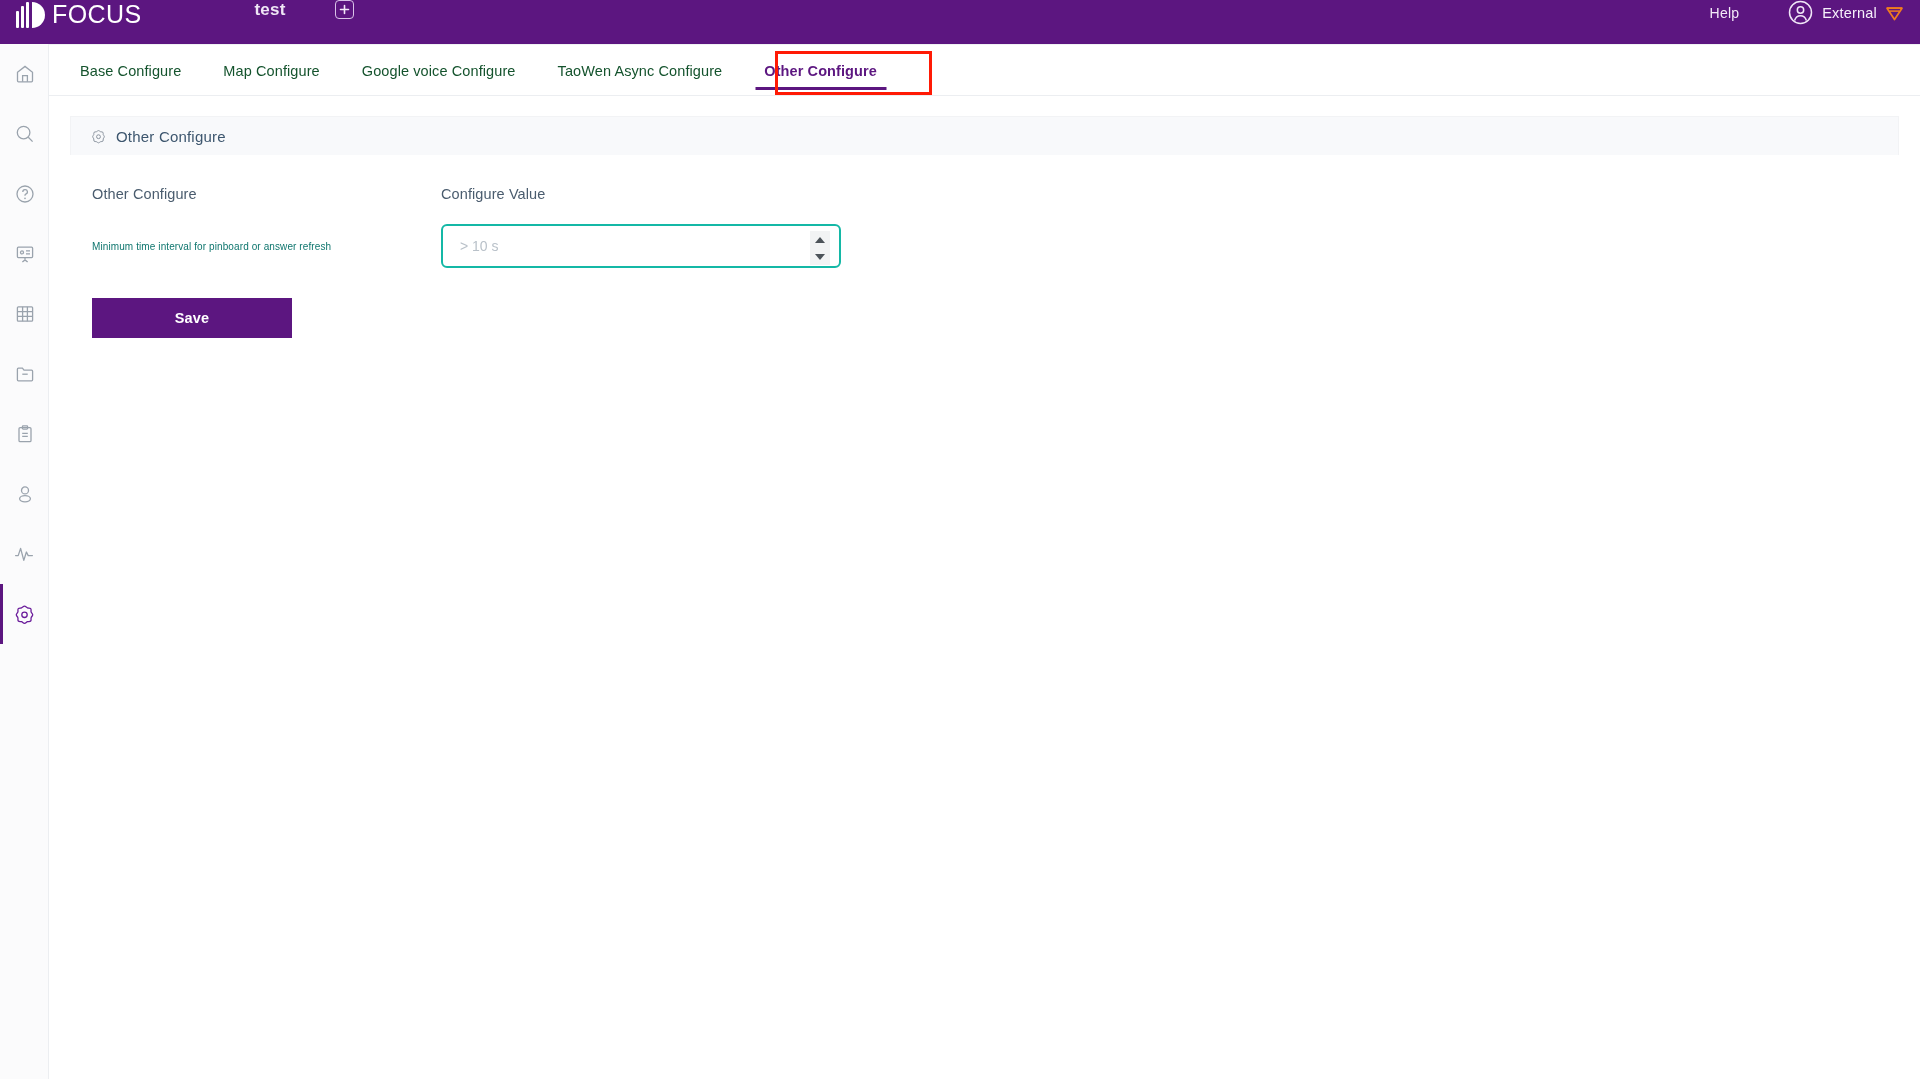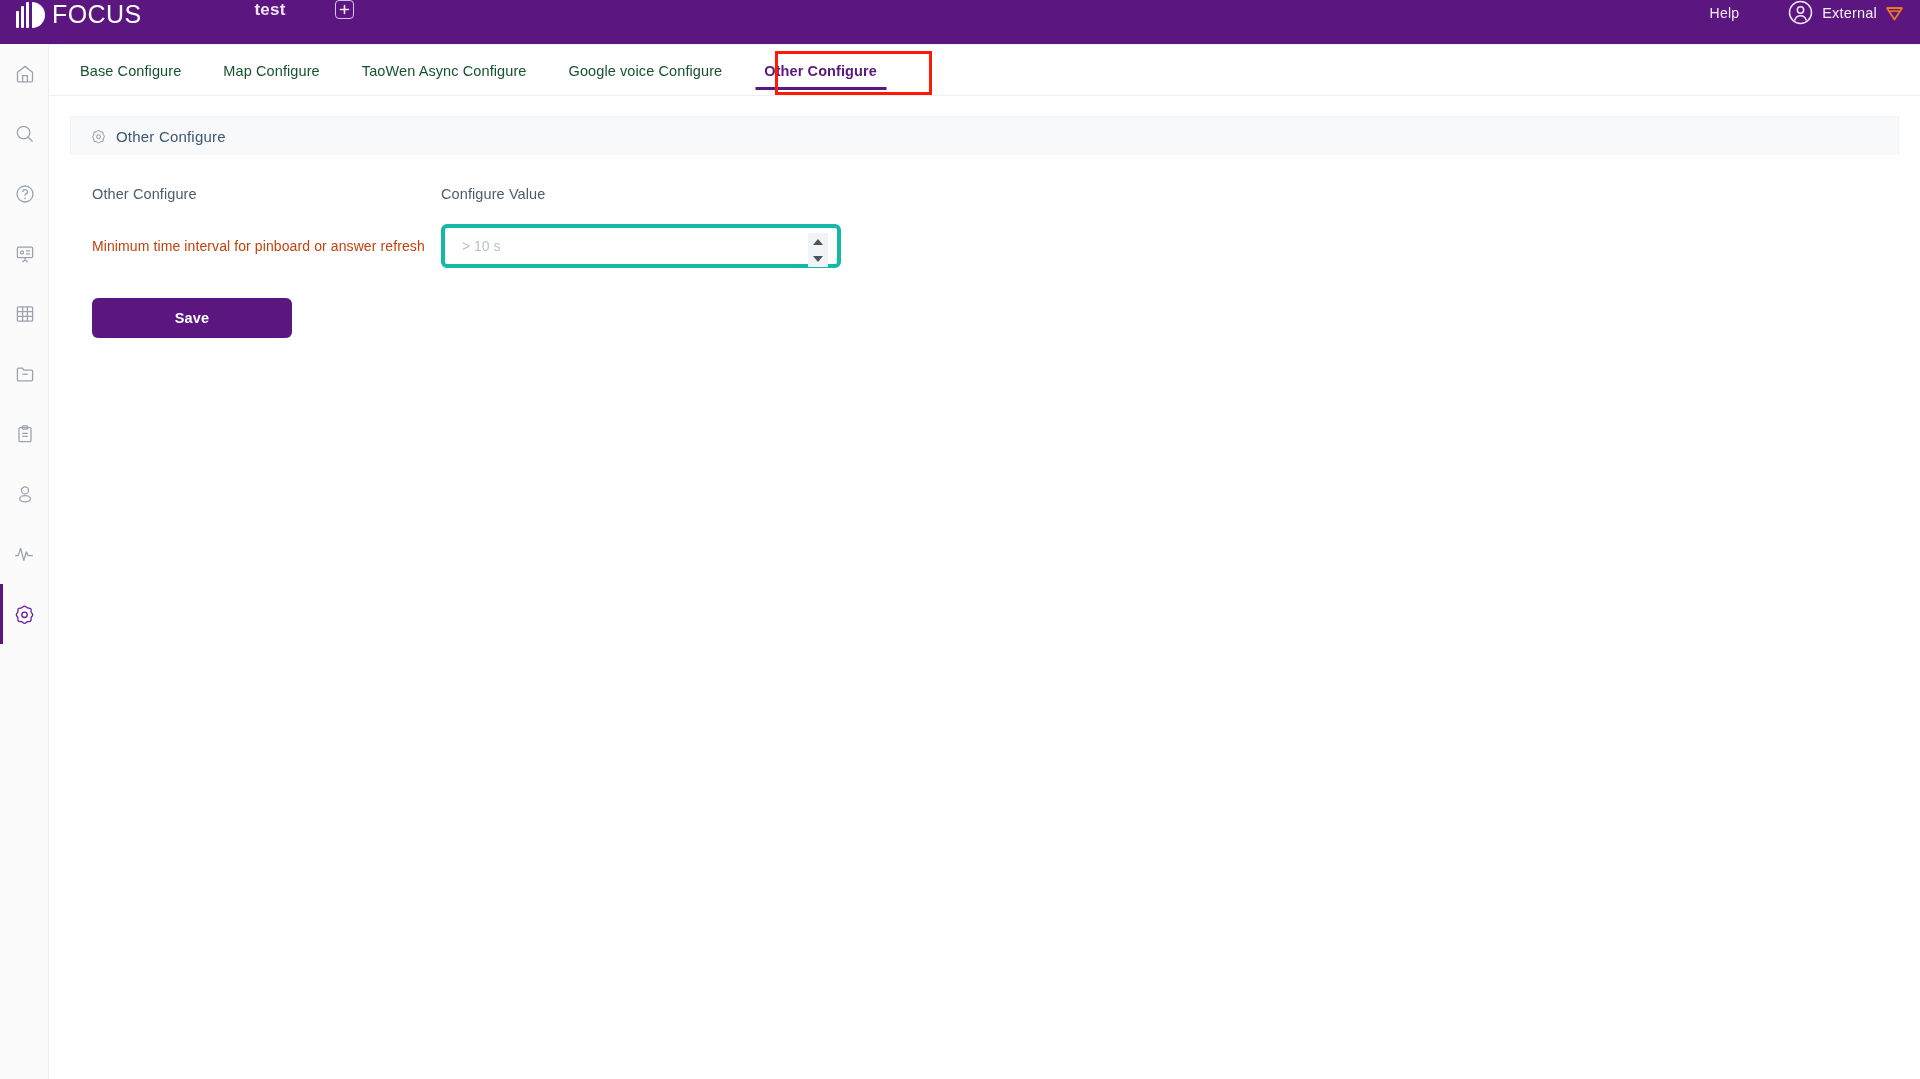--- a/index.html
+++ b/index.html
@@ -134,27 +134,27 @@
   .section-head .gear { margin-right: 10px; display: flex; color: #8c95a0; }
   .section-head .stitle { font-size: 15px; color: #3d566e; letter-spacing:.2px; }
 
   .table-area { padding: 22px 0 0 22px; }
   .thead { display: flex; align-items: center; height: 34px; }
   .th { font-size: 14.5px; color: #4a5c6e; letter-spacing:.1px; }
   .th.c1 { width: 349px; }
   .th.c2 { width: 400px; }
 
   .trow { display: flex; align-items: center; height: 70px; }
-  .td.c1 { width: 349px; font-size: 14px; color: #c2410c; letter-spacing:.1px;}
+  .td.c1 { width: 349px; font-size: 10px; color: #0f766e; letter-spacing:.1px;}
   .td.c2 { width: 420px; }
 
   .numinput {
     position: relative;
     width: 400px; height: 44px;
-    border: 4px solid #14b8a6; border-radius: 6px;
+    border: 2px solid #14b8a6; border-radius: 6px;
     background: #fff;
     display: flex; align-items: center;
   }
   .numinput input {
     border: none; outline: none; background: transparent;
     font-family: "Liberation Sans", sans-serif;
     font-size: 14px; color: #55606b;
     padding-left: 17px; width: 350px; height: 42px;
   }
   .numinput input::placeholder { color: #b9c1c9; }
@@ -170,21 +170,21 @@
     border-bottom: 6px solid #4c5359;
   }
   .tri-down {
     width: 0; height: 0;
     border-left: 5px solid transparent; border-right: 5px solid transparent;
     border-top: 6px solid #4c5359;
   }
 
   .savewrap { padding: 17px 0 0 22px; }
   .savebtn {
-    width: 200px; height: 40px; border-radius: 6px;
+    width: 200px; height: 40px; border-radius: 0;
     background: #5c1680; color: #fff; border: none;
     font-family: "Liberation Sans", sans-serif;
     font-size: 14.5px; font-weight: 700; letter-spacing: .2px;
     cursor: pointer;
   }
 </style>
 </head>
 <body>
 
 <div class="topbar">
@@ -322,22 +322,22 @@
 
 </div>
 
 <div class="page">
 
 
   <div class="subnavbar">
     <div class="subnav">
       <div class="snav">Base Configure</div>
       <div class="snav">Map Configure</div>
+      <div class="snav">Google voice Configure</div>
       <div class="snav">TaoWen Async Configure</div>
-      <div class="snav">Google voice Configure</div>
       <div class="snav active">Other Configure</div>
     </div>
     <div class="redbox b-other"></div>
   </div>
 
   <div class="content">
 
     <div class="section-head">
       <span class="gear">
         <svg width="15" height="15" viewBox="0 0 21 21" fill="none" stroke="currentColor" stroke-width="1.4">

